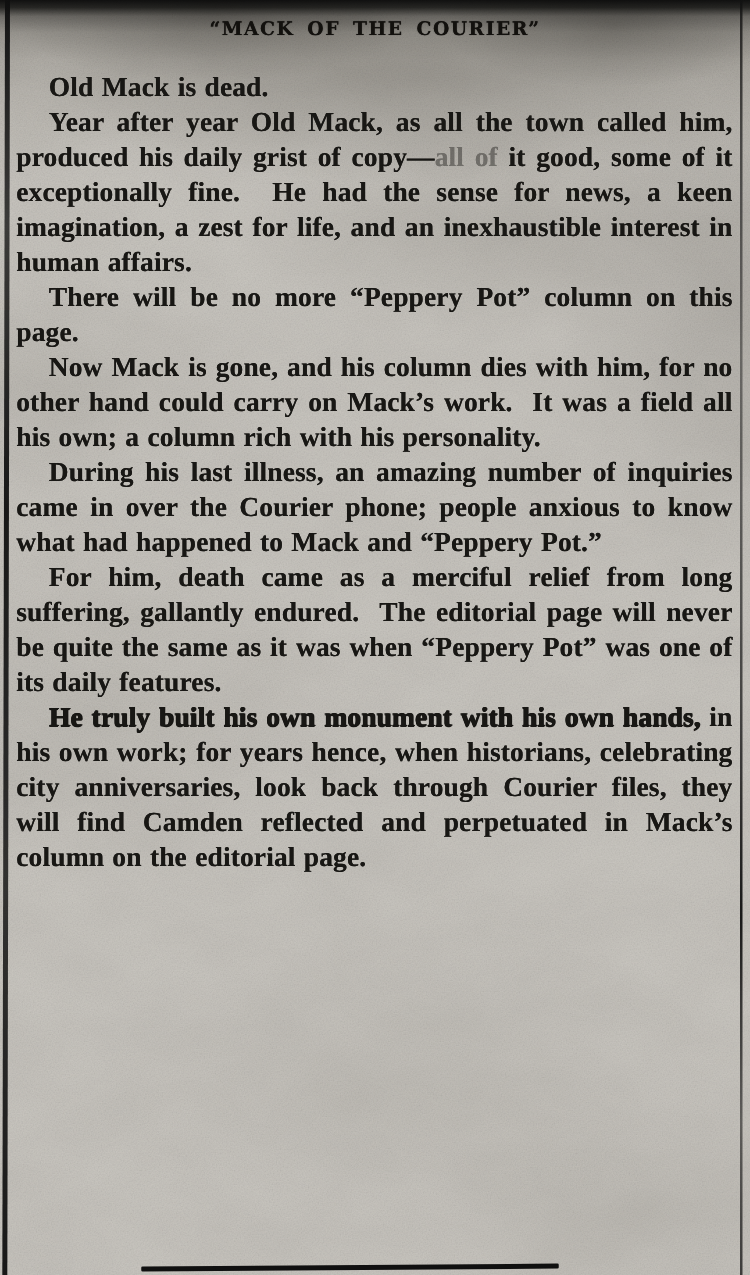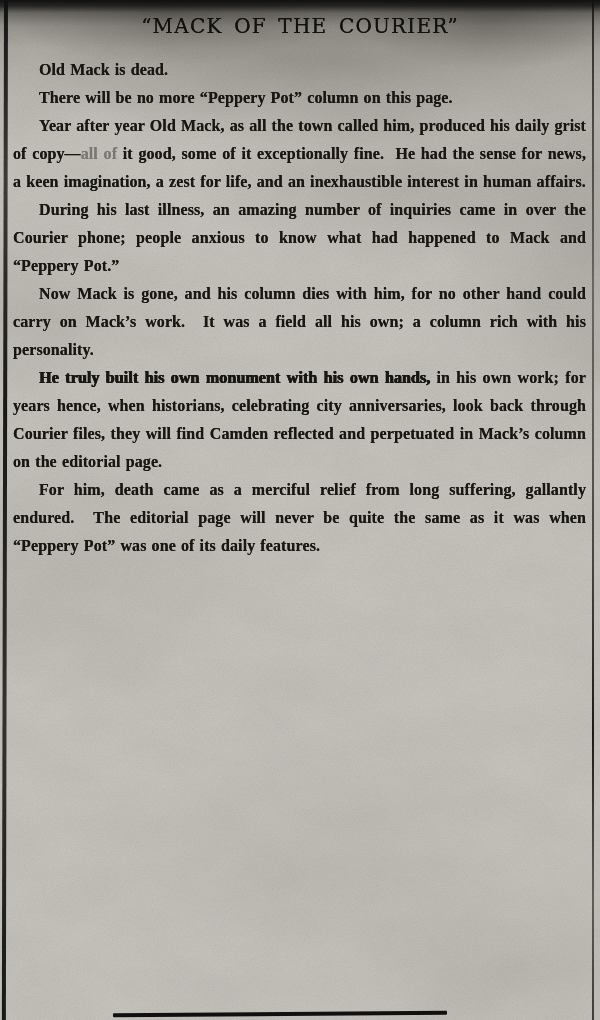--- a/index.html
+++ b/index.html
@@ -78,36 +78,36 @@
     transform: rotate(-0.4deg);
   }
   
   .headline {
     position: absolute;
     top: 14px; left: 0;
     width: 100%;
     margin: 0;
     text-align: center;
     font-family: "DejaVu Serif", serif;
-    font-weight: normal;
-    font-size: 20px;
+    font-weight: bold;
+    font-size: 15px;
     letter-spacing: 1.2px;
     word-spacing: 4px;
     color: #14120f;
     text-shadow: 0 0 0.6px rgba(15,13,10,.9);
   }
   
   .body-col {
     position: absolute;
     top: 56px; left: 13px;
     width: 573px;
     color: #1a1916;
     font-family: "Liberation Serif", serif;
     font-weight: 700;
-    font-size: 16px;
+    font-size: 22px;
     line-height: 28px;
     letter-spacing: 0.1px;
     word-spacing: 1px;
     text-shadow: 0 0 0.5px rgba(20,18,15,.85);
   }
   .body-col p {
     margin: 0;
     text-indent: 26px;
     text-align: justify;
   }
@@ -134,26 +134,26 @@
   <div class="blotches"></div>
   <div class="top-band"></div>
 
   <div class="rule-left"></div>
   <div class="rule-right"></div>
 
   <h1 class="headline">“MACK OF THE COURIER”</h1>
 
   <div class="body-col" id="article-body">
       <p><span class="seg seg-normal">Old Mack is dead.</span></p>
+      <p><span class="seg seg-normal">Year after year Old Mack, as all the town called him, produced his daily grist of copy—</span><span class="seg seg-faded">all of</span><span class="seg seg-normal"> it good, some of it exceptionally fine.&nbsp; He had the sense for news, a keen imagination, a zest for life, and an inexhaustible interest in human affairs.</span></p>
       <p><span class="seg seg-normal">There will be no more “Peppery Pot” column on this page.</span></p>
-      <p><span class="seg seg-normal">Year after year Old Mack, as all the town called him, produced his daily grist of copy—</span><span class="seg seg-faded">all of</span><span class="seg seg-normal"> it good, some of it exceptionally fine.&nbsp; He had the sense for news, a keen imagination, a zest for life, and an inexhaustible interest in human affairs.</span></p>
+      <p><span class="seg seg-normal">Now Mack is gone, and his column dies with him, for no other hand could carry on Mack’s work.&nbsp; It was a field all his own; a column rich with his personality.</span></p>
       <p><span class="seg seg-normal">During his last illness, an amazing number of inquiries came in over the Courier phone; people anxious to know what had happened to Mack and “Peppery Pot.”</span></p>
-      <p><span class="seg seg-normal">Now Mack is gone, and his column dies with him, for no other hand could carry on Mack’s work.&nbsp; It was a field all his own; a column rich with his personality.</span></p>
+      <p><span class="seg seg-normal">For him, death came as a merciful relief from long suffering, gallantly endured.&nbsp; The editorial page will never be quite the same as it was when “Peppery Pot” was one of its daily features.</span></p>
       <p><span class="seg seg-heavy">He truly built his own monument with his own hands,</span><span class="seg seg-normal"> in his own work; for years hence, when historians, celebrating city anniversaries, look back through Courier files, they will find Camden reflected and perpetuated in Mack’s column on the editorial page.</span></p>
-      <p><span class="seg seg-normal">For him, death came as a merciful relief from long suffering, gallantly endured.&nbsp; The editorial page will never be quite the same as it was when “Peppery Pot” was one of its daily features.</span></p>
     </div>
 
   <div class="bottom-rule"></div>
 
   <svg class="grain" width="600" height="1020" aria-hidden="true">
     <filter id="fineGrain">
       <feTurbulence type="fractalNoise" baseFrequency="0.9" numOctaves="2" stitchTiles="stitch" result="n"></feTurbulence>
       <feColorMatrix in="n" type="matrix" values="0 0 0 0 0.55
                 0 0 0 0 0.54
                 0 0 0 0 0.52

